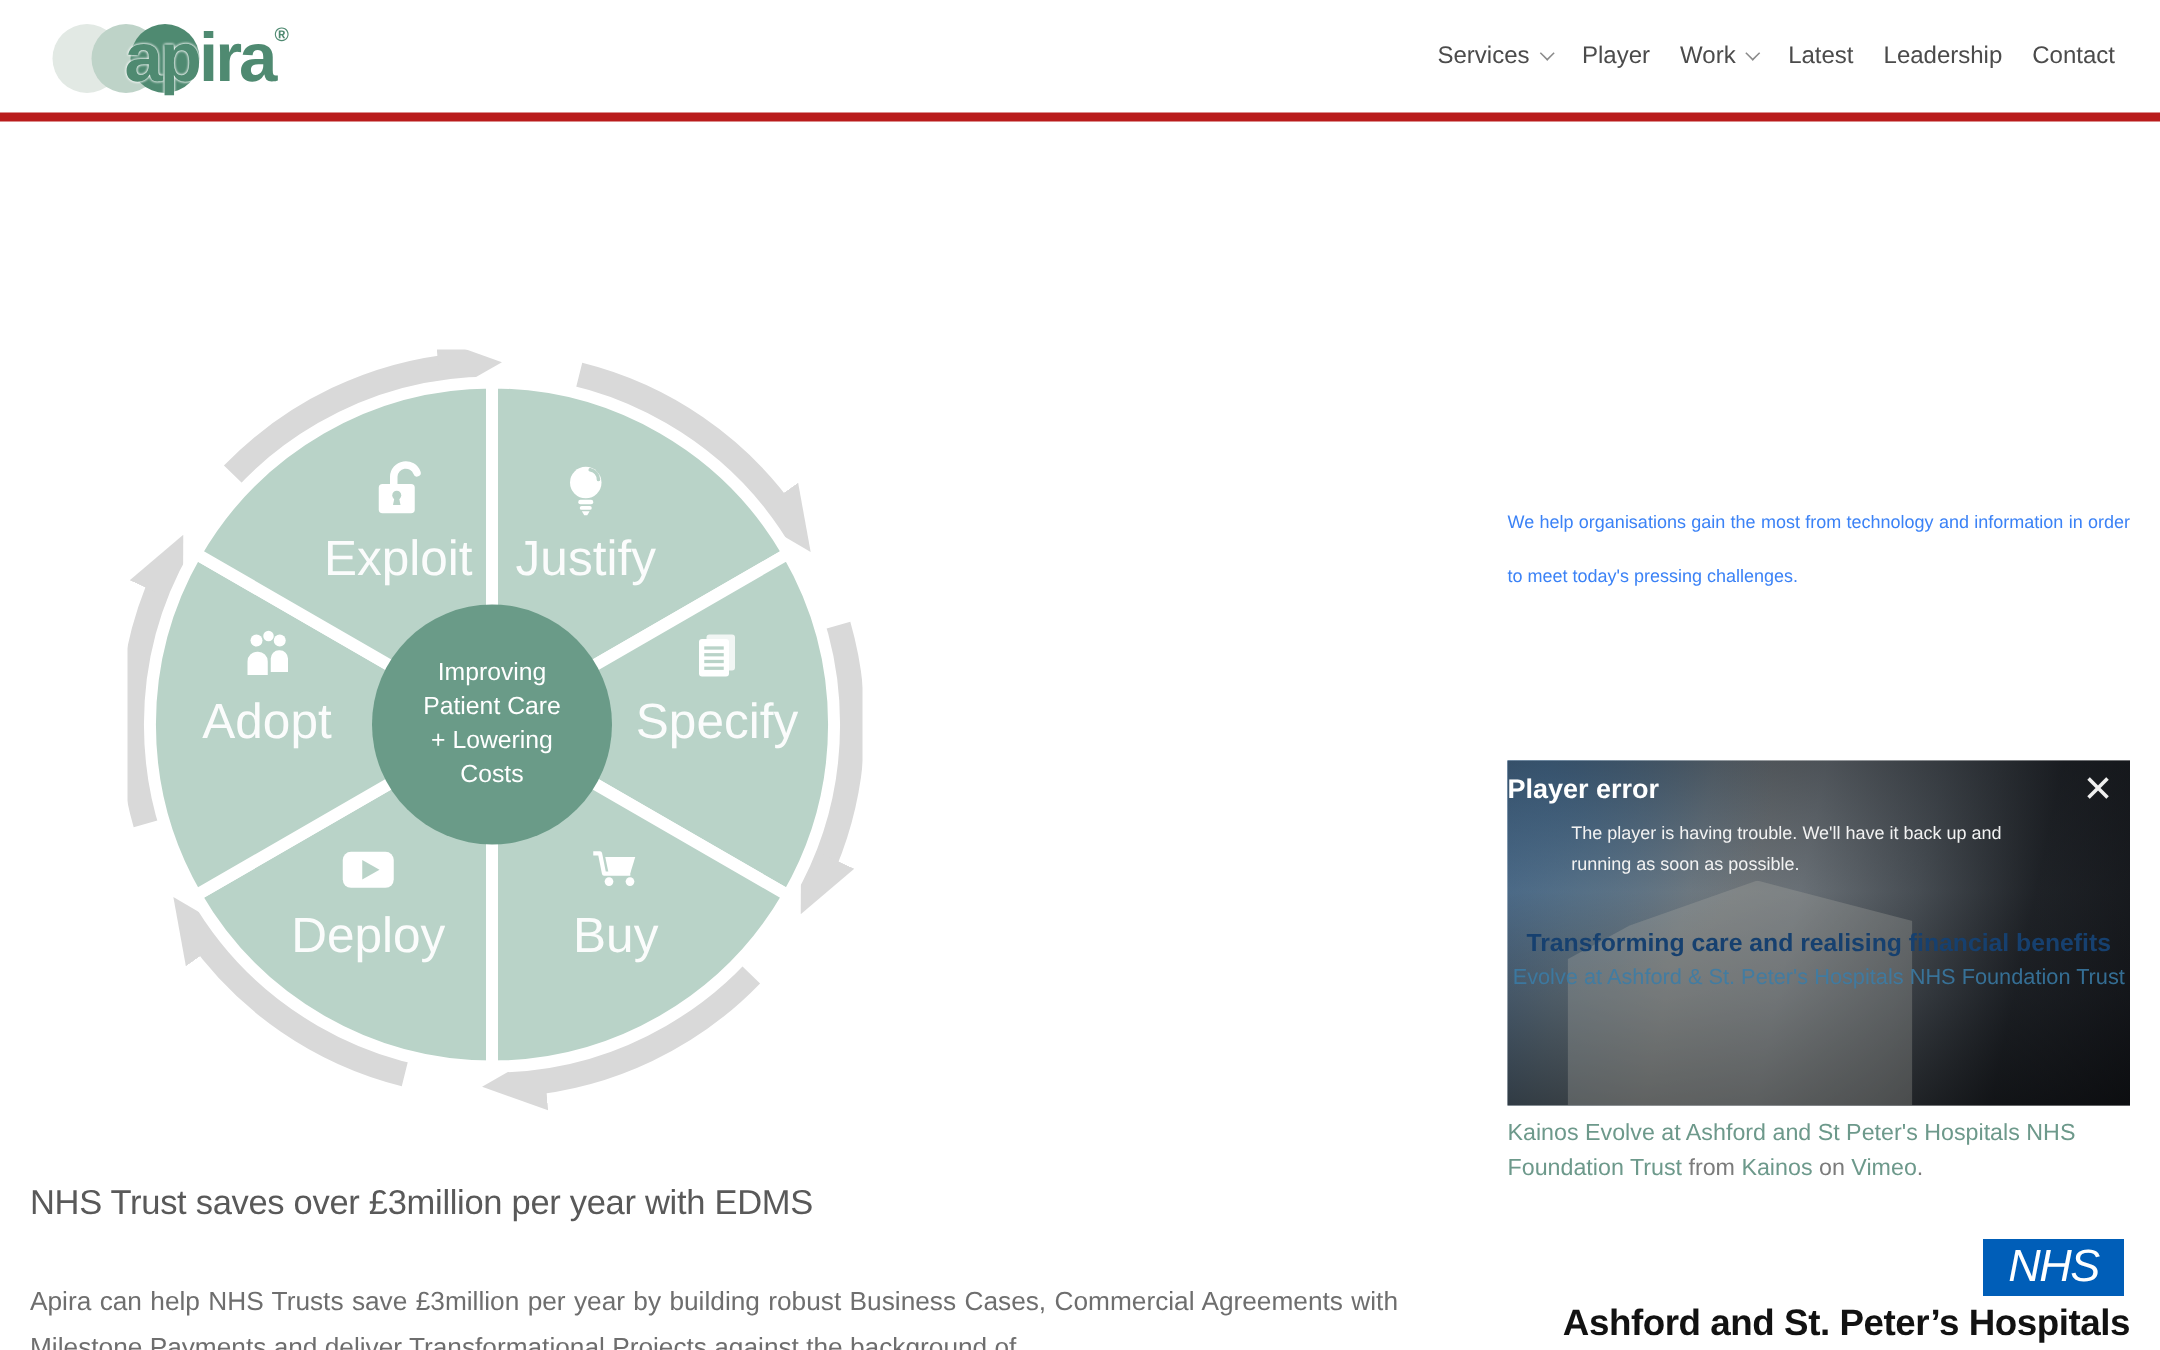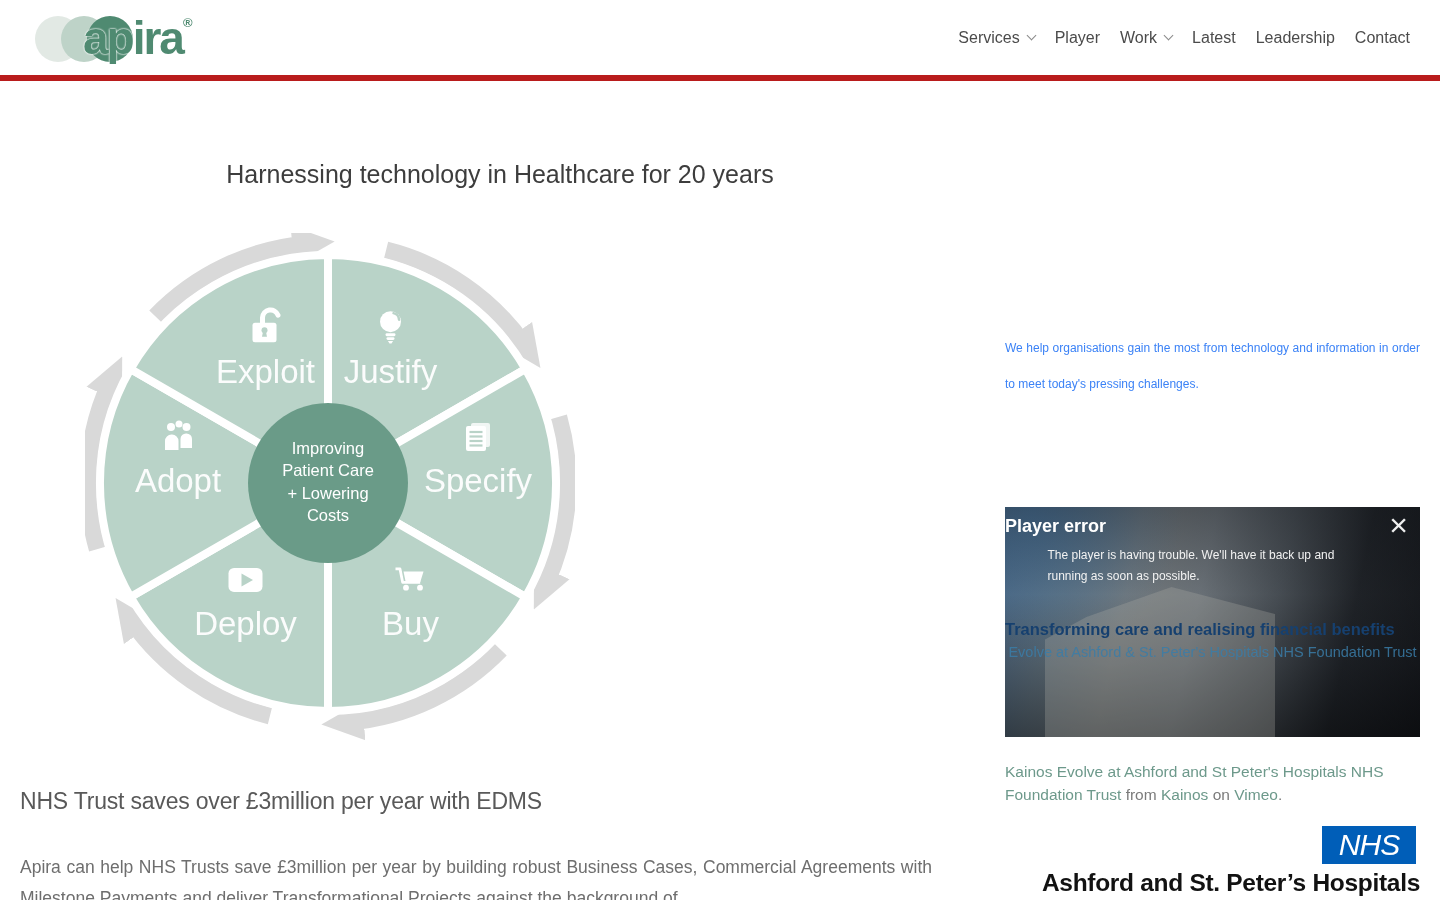--- a/index.html
+++ b/index.html
@@ -41,25 +41,25 @@
       radial-gradient(circle at 6% 2%, rgba(96,150,199,0.95) 0%, rgba(96,150,199,0.0) 34%),
       linear-gradient(102deg, #5d81a6 0%, #7e95a5 14%, #9aa2a5 30%, #8d969d 46%, #5d656c 63%, #262a2f 80%, #17191d 100%);
     color:#fff; }
   .player .building { position:absolute; left:40px; top:80px; width:230px; height:150px;
     background:rgba(173,173,166,0.30);
     clip-path:polygon(0 35%, 18% 20%, 55% 0, 100% 18%, 100% 100%, 0 100%); }
   .player-error-title { margin-top:9px; font-size:18px; font-weight:bold; color:#fff; }
   .player-error-msg { margin:8px auto 0; width:330px; text-align:left; font-size:12px; line-height:21px; color:#f2f2f2; position:relative; }
   .player-close { position:absolute; top:2px; right:12px; font-size:32px; font-weight:300; color:#f0f0f0;
     line-height:32px; cursor:pointer; background:none; border:none; font-family:"Liberation Sans", sans-serif; }
-  .player-video-title { position:absolute; top:113px; left:0; width:100%; text-align:left;
+  .player-video-title { position:absolute; top:113px; left:0; width:100%; text-align:center;
     font-size:16.5px; font-weight:bold; color:#16406f; }
   .player-video-sub { position:absolute; top:137px; left:0; width:100%; text-align:center;
     font-size:14.5px; color:rgba(58,124,168,0.85); }
-  .caption { position:absolute; top:414px; left:0; width:415px; font-size:15.5px; line-height:23px; color:#7b7b7b;margin-top:16px; }
+  .caption { position:absolute; top:414px; left:0; width:415px; font-size:15.5px; line-height:23px; color:#7b7b7b; }
   .caption a { color:#6d998b; text-decoration:none; cursor:pointer; }
   .nhs-block { position:absolute; top:496px; left:0; width:415px; text-align:right; }
   .nhs-box { display:inline-block; width:94px; height:38px; background:#005EB8; color:#fff;
     font-size:30px; font-weight:normal; font-style:italic; text-align:center; line-height:37px;
     letter-spacing:-1px; margin-right:4px; }
   .nhs-org { margin-top:5px; font-size:24.5px; font-weight:bold; color:#121212; letter-spacing:-0.3px; }
 
   
   .article { position:absolute; left:20px; top:788px; width:912px; }
   .article h2 { font-size:23px; font-weight:400; color:#595959; letter-spacing:-0.2px; }
@@ -96,21 +96,20 @@
         </a>
       <a>
           <span>Leadership</span>
         </a>
       <a>
           <span>Contact</span>
         </a>
     </div>
   </div>
 
-  <h1 class="hero-title">Harnessing technology in Healthcare for 20 years</h1>
 
   <div class="diagram" id="diagram-host"><svg viewBox="0 0 490 512" width="490" height="512">
         <defs>
           <marker id="ah" viewBox="0 0 10 10" refX="3.5" refY="5" markerWidth="2.5" markerHeight="2.5" orient="auto">
             <polygon points="0,0.4 10,5 0,9.6" fill="#d9d9d9"></polygon>
           </marker>
         </defs>
         <g>
           <path d="M 301.1,17.1 A 240 240 0 0 1 439.6,112.3" fill="none" stroke="#d9d9d9" stroke-width="17" marker-end="url(#ah)"></path>
           <path d="M 473.7,183.8 A 240 240 0 0 1 460.5,351.4" fill="none" stroke="#d9d9d9" stroke-width="17" marker-end="url(#ah)"></path>

